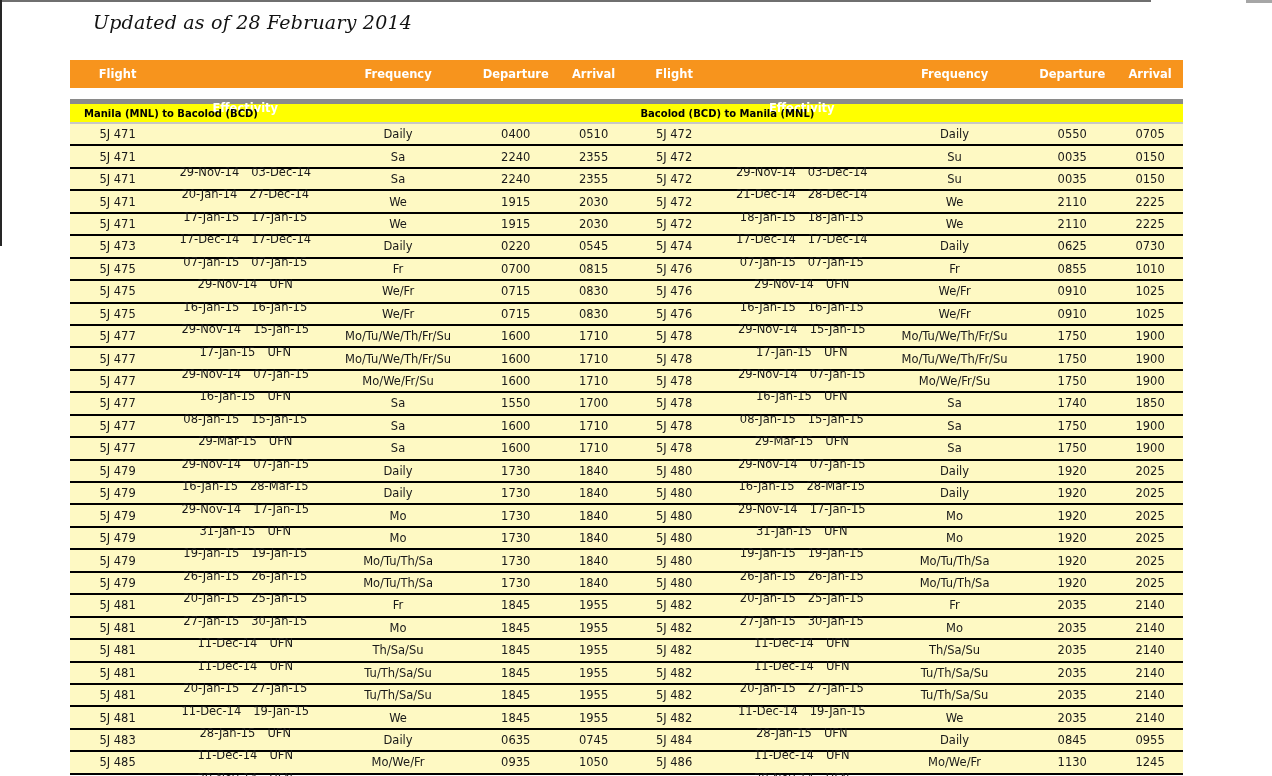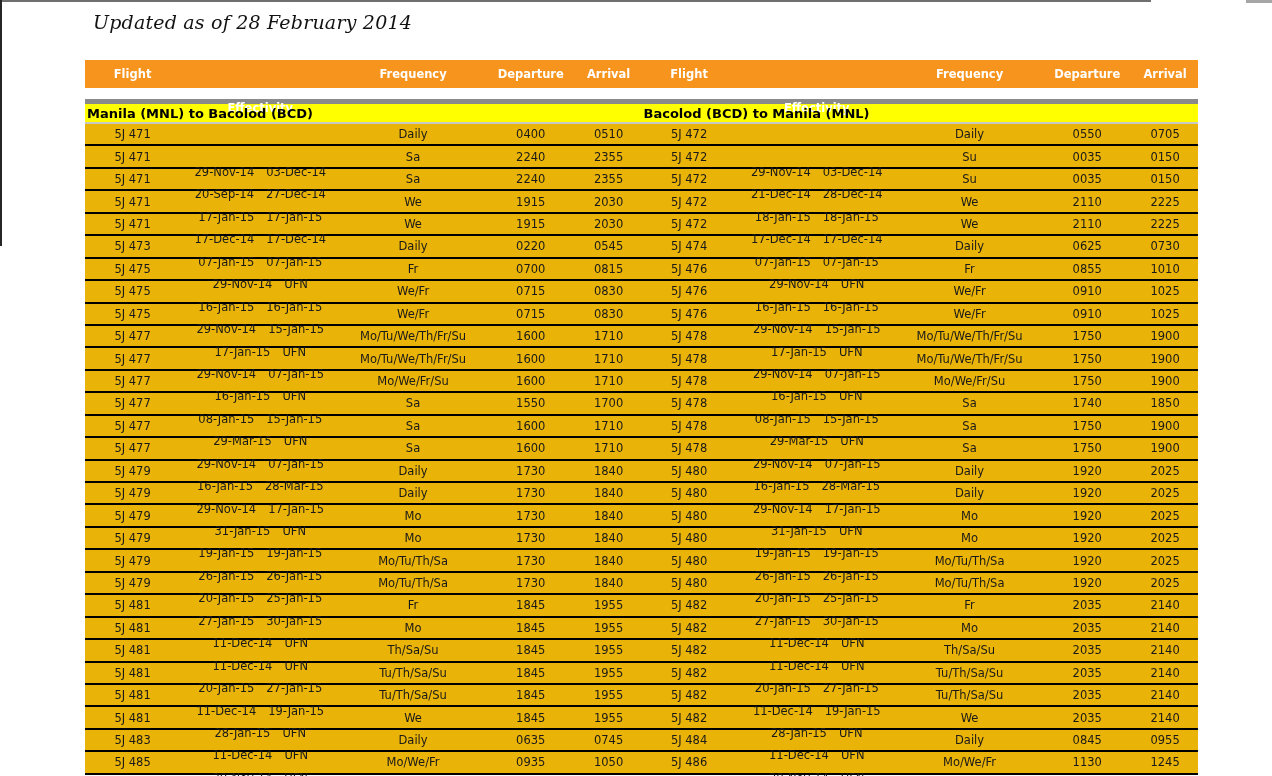--- a/index.html
+++ b/index.html
@@ -11,43 +11,43 @@
   .edge-top-left{position:absolute;left:0;top:0;width:1151px;height:2px;background:#6f6f6f;}
   .edge-top-right{position:absolute;left:1246px;top:0;width:26px;height:3px;background:#a6a6a6;}
   .edge-left{position:absolute;left:0;top:0;width:2px;height:246px;background:#262626;}
 
   .title{
     position:absolute;left:93px;top:8px;
     font-family:"DejaVu Serif",serif;font-style:italic;
     font-size:19px;color:#121212;line-height:28px;letter-spacing:.2px;
   }
 
-  .tablewrap{position:absolute;left:85px;top:60px;width:1113px;}
+  .tablewrap{position:absolute;left:70px;top:60px;width:1113px;}
 
   .half{display:flex;width:50%;}
 
   .header-row{display:flex;height:28px;background:var(--header-bg,#F7941D);}
   .hcell{
     color:var(--header-text,#FFFFFF);font-weight:bold;font-size:11.5px;
     display:flex;align-items:center;justify-content:center;white-space:nowrap;
   }
 
   .header-gap{height:11px;background:#ffffff;}
   .graybar{height:5px;background:var(--divider-bar,#8A8A8A);}
 
   .section-row{
     display:flex;height:18px;background:var(--section-bg,#FFFF00);
     border-bottom:2px solid var(--section-underline,#C8C8C8);
   }
   .section-cell{
-    width:50%;font-weight:bold;font-size:13px;color:#000;
-    display:flex;align-items:center;padding-left:2px;box-sizing:border-box;white-space:nowrap;
+    width:50%;font-weight:bold;font-size:10px;color:#000;
+    display:flex;align-items:center;padding-left:14px;box-sizing:border-box;white-space:nowrap;
   }
 
-  .row{display:flex;height:22.45px;border-bottom:2px solid var(--row-border,#000000);box-sizing:border-box;background:#eab308;}
+  .row{display:flex;height:22.45px;border-bottom:2px solid var(--row-border,#000000);box-sizing:border-box;background:#fef9c3;}
   .cell{
     font-size:11.5px;color:#191919;
     display:flex;align-items:center;justify-content:center;white-space:nowrap;
   }
   .c-flight{width:17.1%;}
   .c-eff{width:28.8%;gap:12px;margin-top:48px;}
   .c-freq{width:26.1%;text-align:center;}
   .c-dep{width:16.2%;}
   .c-arr{width:11.8%;}
 </style>
@@ -107,21 +107,21 @@
       </div>
       <div class="cell c-freq">Daily</div>
       <div class="cell c-dep">0550</div>
       <div class="cell c-arr">0705</div>
     </div>
   </div>
       <div class="row">
     <div class="half">
       <div class="cell c-flight">5J 471</div>
       <div class="cell c-eff">
-        <span>20-Sep-14</span>
+        <span>20-Jan-14</span>
         <span>27-Dec-14</span>
       </div>
       <div class="cell c-freq">Sa</div>
       <div class="cell c-dep">2240</div>
       <div class="cell c-arr">2355</div>
     </div>
     <div class="half">
       <div class="cell c-flight">5J 472</div>
       <div class="cell c-eff">
         <span>21-Dec-14</span>

